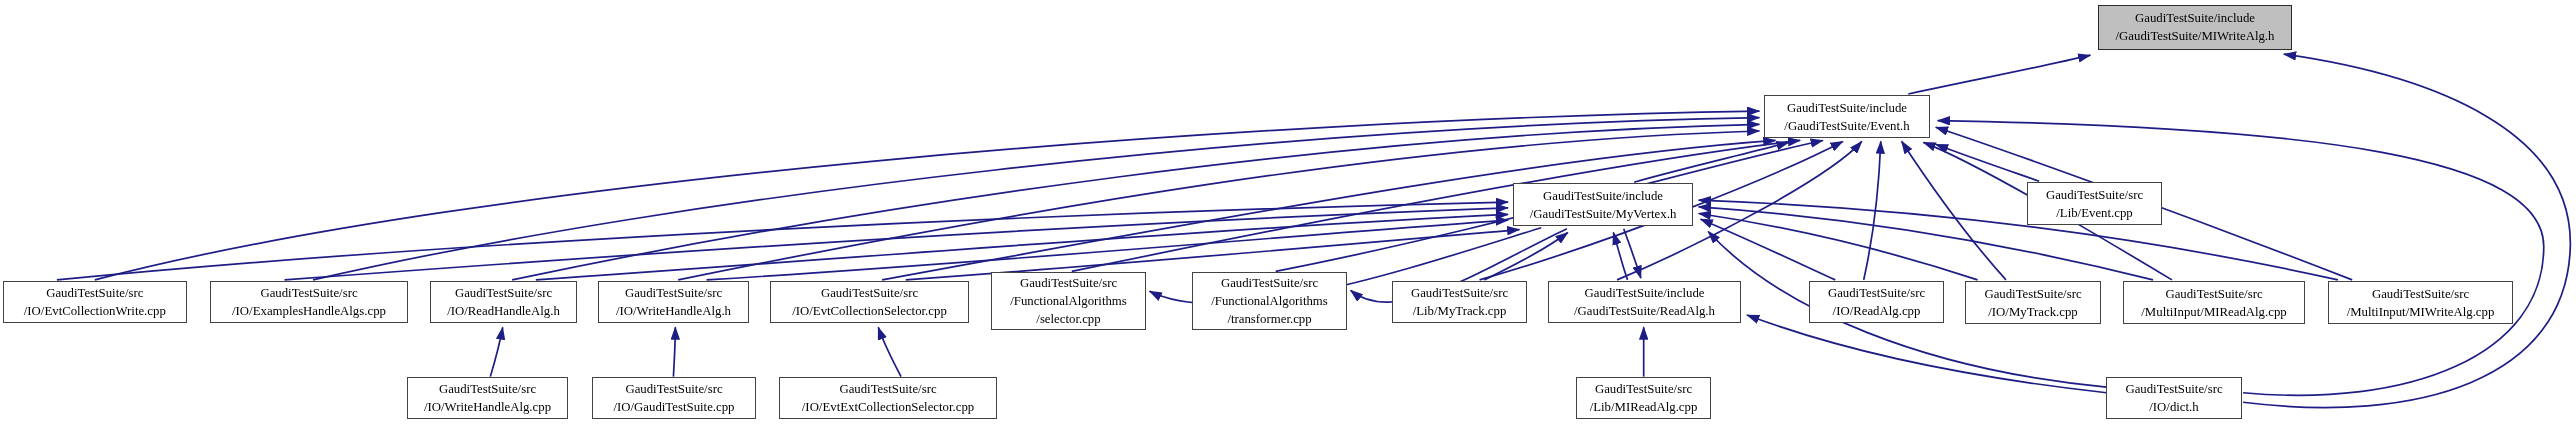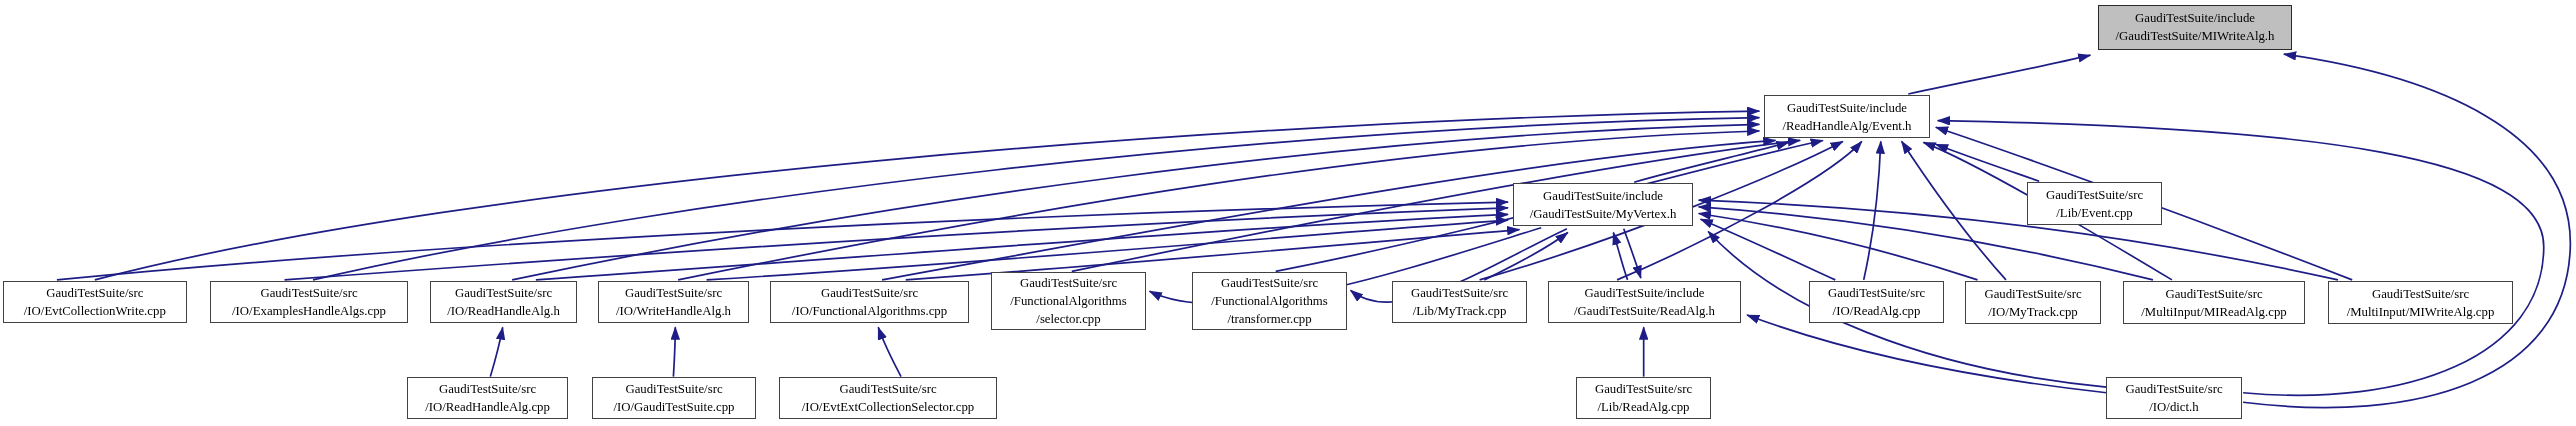--- a/index.html
+++ b/index.html
@@ -66,21 +66,21 @@
     </g>
   </svg>
 
   <div class="node highlight" style="left:2098px;top:4.7px;width:194px;height:45px;">
     <span>GaudiTestSuite/include</span>
     <span>/GaudiTestSuite/MIWriteAlg.h</span>
   </div>
 
   <div class="node" style="left:1764px;top:95px;width:166px;height:43px;">
     <span>GaudiTestSuite/include</span>
-    <span>/ReadHandleAlg/Event.h</span>
+    <span>/GaudiTestSuite/Event.h</span>
   </div>
 
   <div class="node" style="left:1513px;top:183px;width:180px;height:43px;">
     <span>GaudiTestSuite/include</span>
     <span>/GaudiTestSuite/MyVertex.h</span>
   </div>
 
   <div class="node" style="left:2027px;top:182px;width:135px;height:43px;">
     <span>GaudiTestSuite/src</span>
     <span>/Lib/Event.cpp</span>
@@ -101,21 +101,21 @@
     <span>/IO/ReadHandleAlg.h</span>
   </div>
 
   <div class="node" style="left:598px;top:281px;width:151px;height:42px;">
     <span>GaudiTestSuite/src</span>
     <span>/IO/WriteHandleAlg.h</span>
   </div>
 
   <div class="node" style="left:770px;top:281px;width:199px;height:42px;">
     <span>GaudiTestSuite/src</span>
-    <span>/IO/FunctionalAlgorithms.cpp</span>
+    <span>/IO/EvtCollectionSelector.cpp</span>
   </div>
 
   <div class="node" style="left:991px;top:272px;width:155px;height:58px;">
     <span>GaudiTestSuite/src</span>
     <span>/FunctionalAlgorithms</span>
     <span>/selector.cpp</span>
   </div>
 
   <div class="node" style="left:1192px;top:272px;width:155px;height:58px;">
     <span>GaudiTestSuite/src</span>
@@ -148,36 +148,36 @@
     <span>/MultiInput/MIReadAlg.cpp</span>
   </div>
 
   <div class="node" style="left:2328px;top:281px;width:185px;height:43px;">
     <span>GaudiTestSuite/src</span>
     <span>/MultiInput/MIWriteAlg.cpp</span>
   </div>
 
   <div class="node" style="left:407px;top:377px;width:161px;height:42px;">
     <span>GaudiTestSuite/src</span>
-    <span>/IO/ReadHandleAlg.cpp</span>
+    <span>/IO/WriteHandleAlg.cpp</span>
   </div>
 
   <div class="node" style="left:592px;top:377px;width:164px;height:42px;">
     <span>GaudiTestSuite/src</span>
     <span>/IO/GaudiTestSuite.cpp</span>
   </div>
 
   <div class="node" style="left:779px;top:377px;width:218px;height:42px;">
     <span>GaudiTestSuite/src</span>
     <span>/IO/EvtExtCollectionSelector.cpp</span>
   </div>
 
   <div class="node" style="left:1576px;top:377px;width:135px;height:42px;">
     <span>GaudiTestSuite/src</span>
-    <span>/Lib/ReadAlg.cpp</span>
+    <span>/Lib/MIReadAlg.cpp</span>
   </div>
 
   <div class="node" style="left:2106px;top:377px;width:136px;height:42px;">
     <span>GaudiTestSuite/src</span>
     <span>/IO/dict.h</span>
   </div>
 
 </div>
 
 

